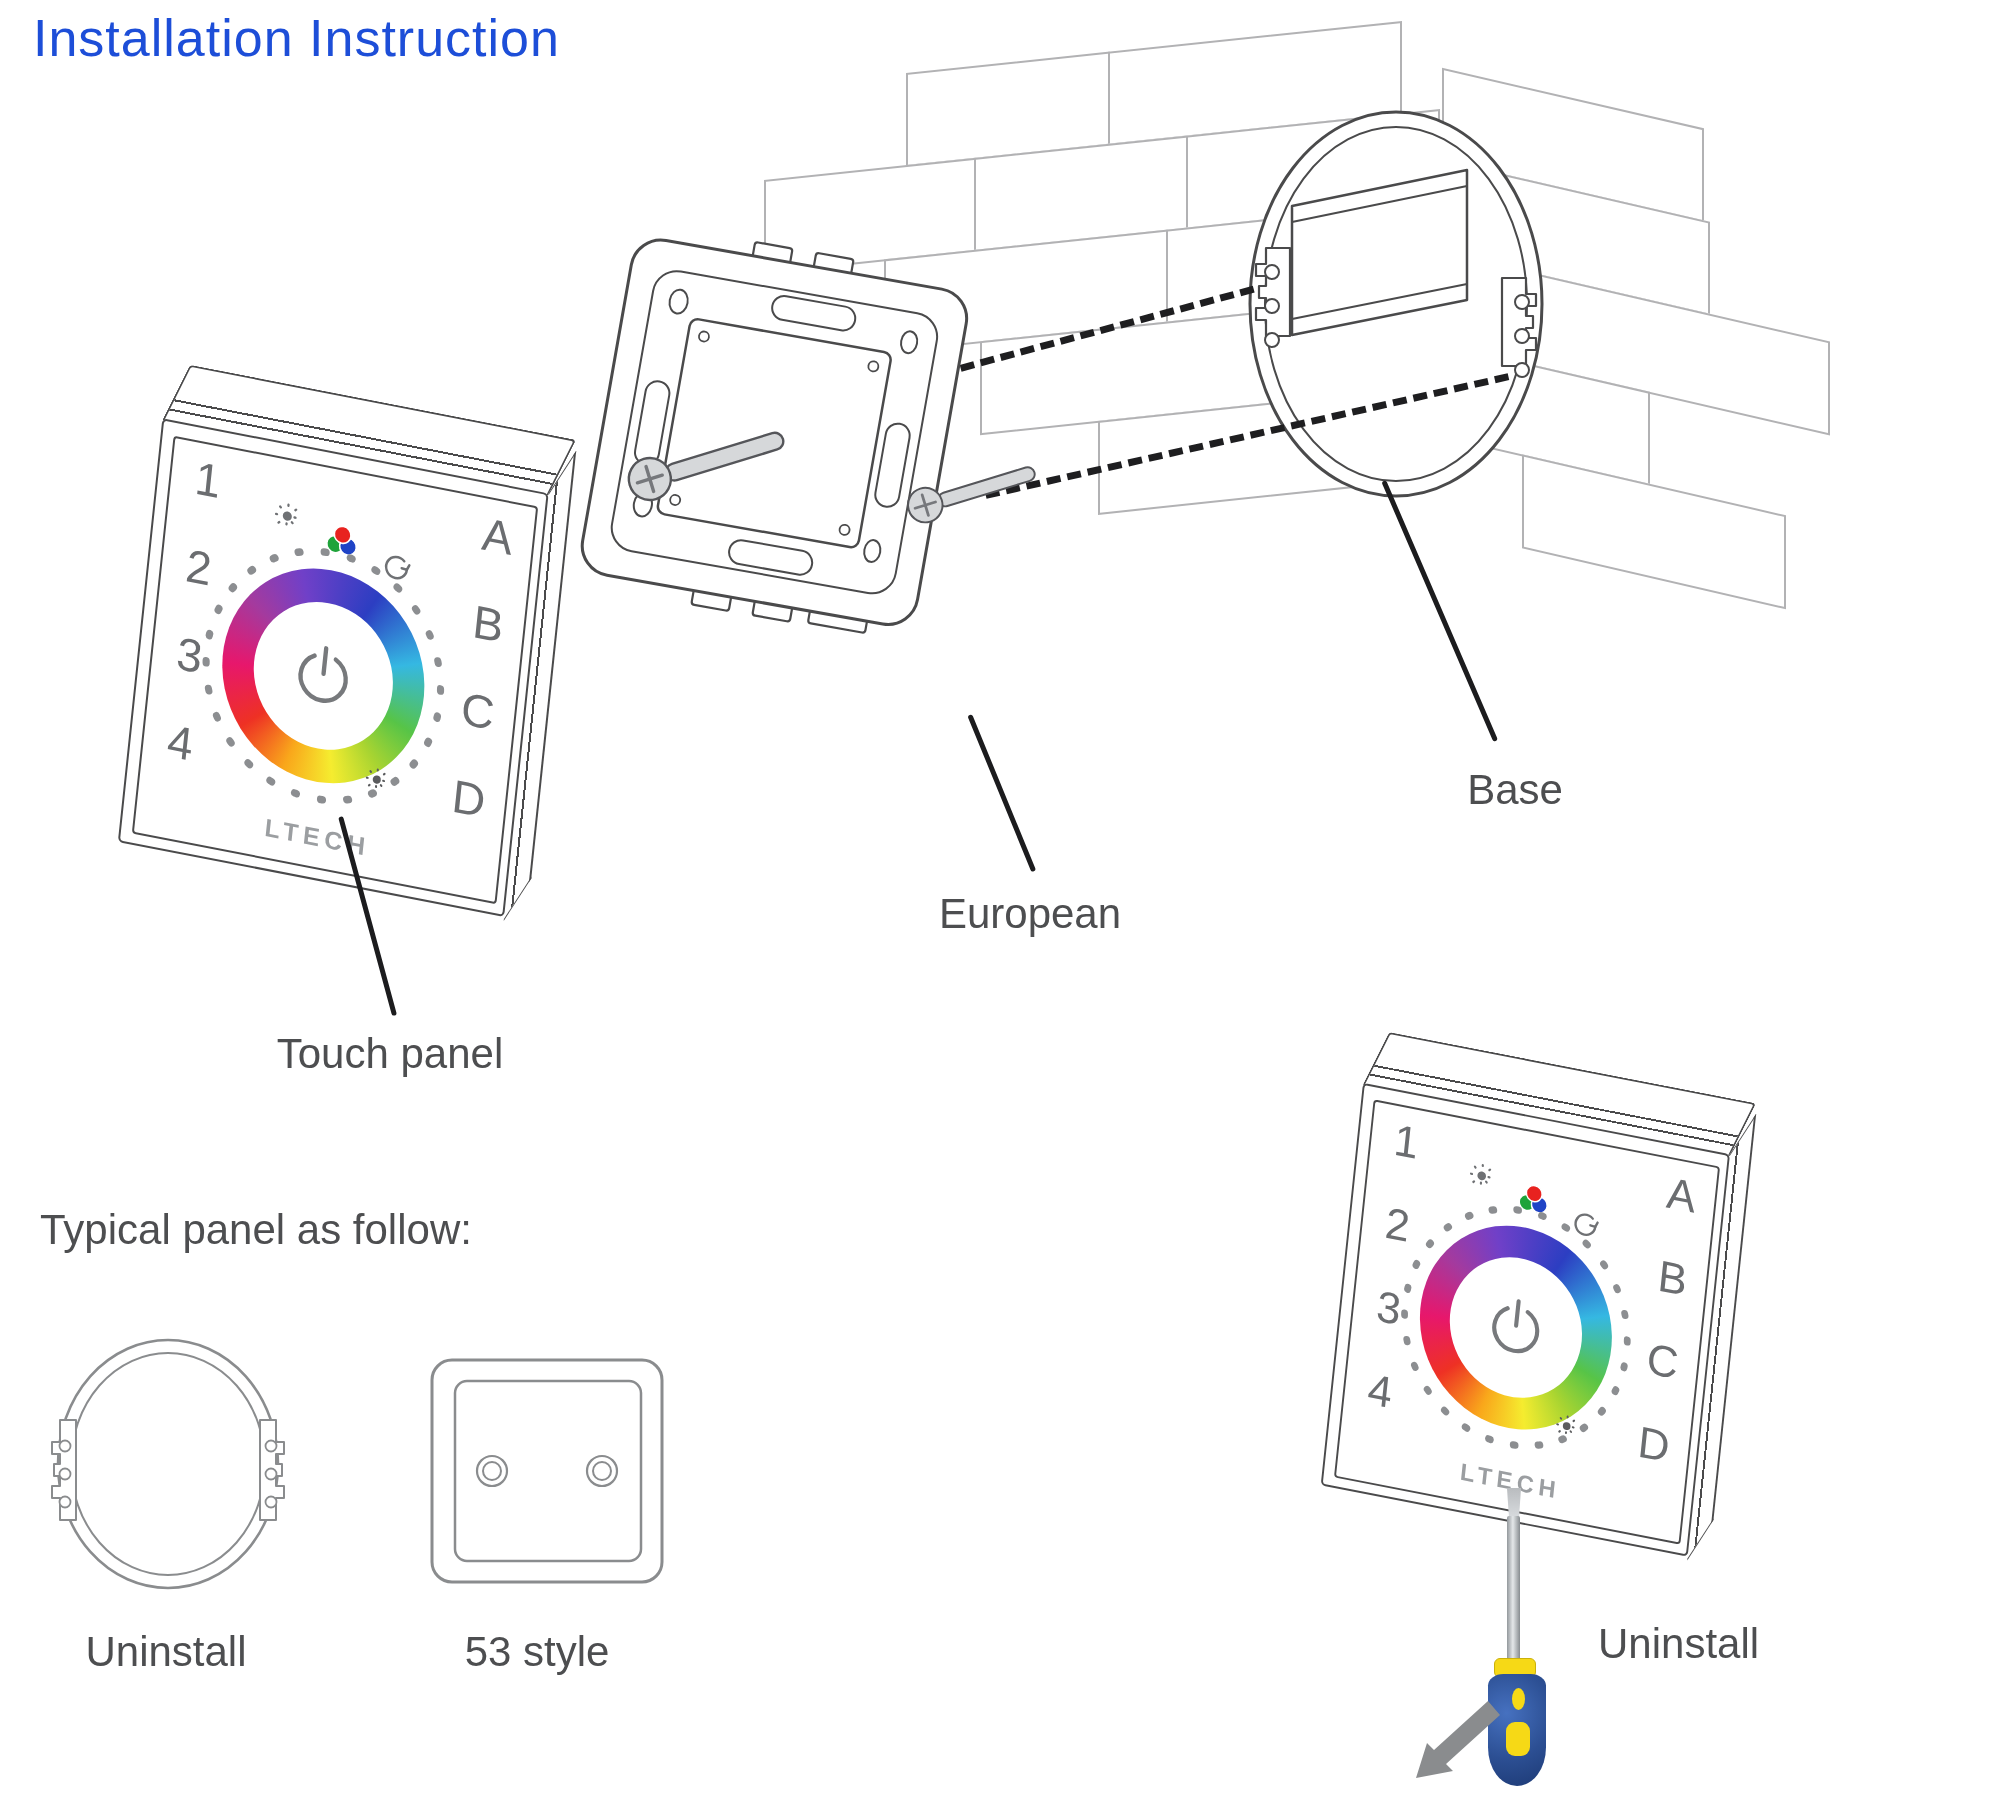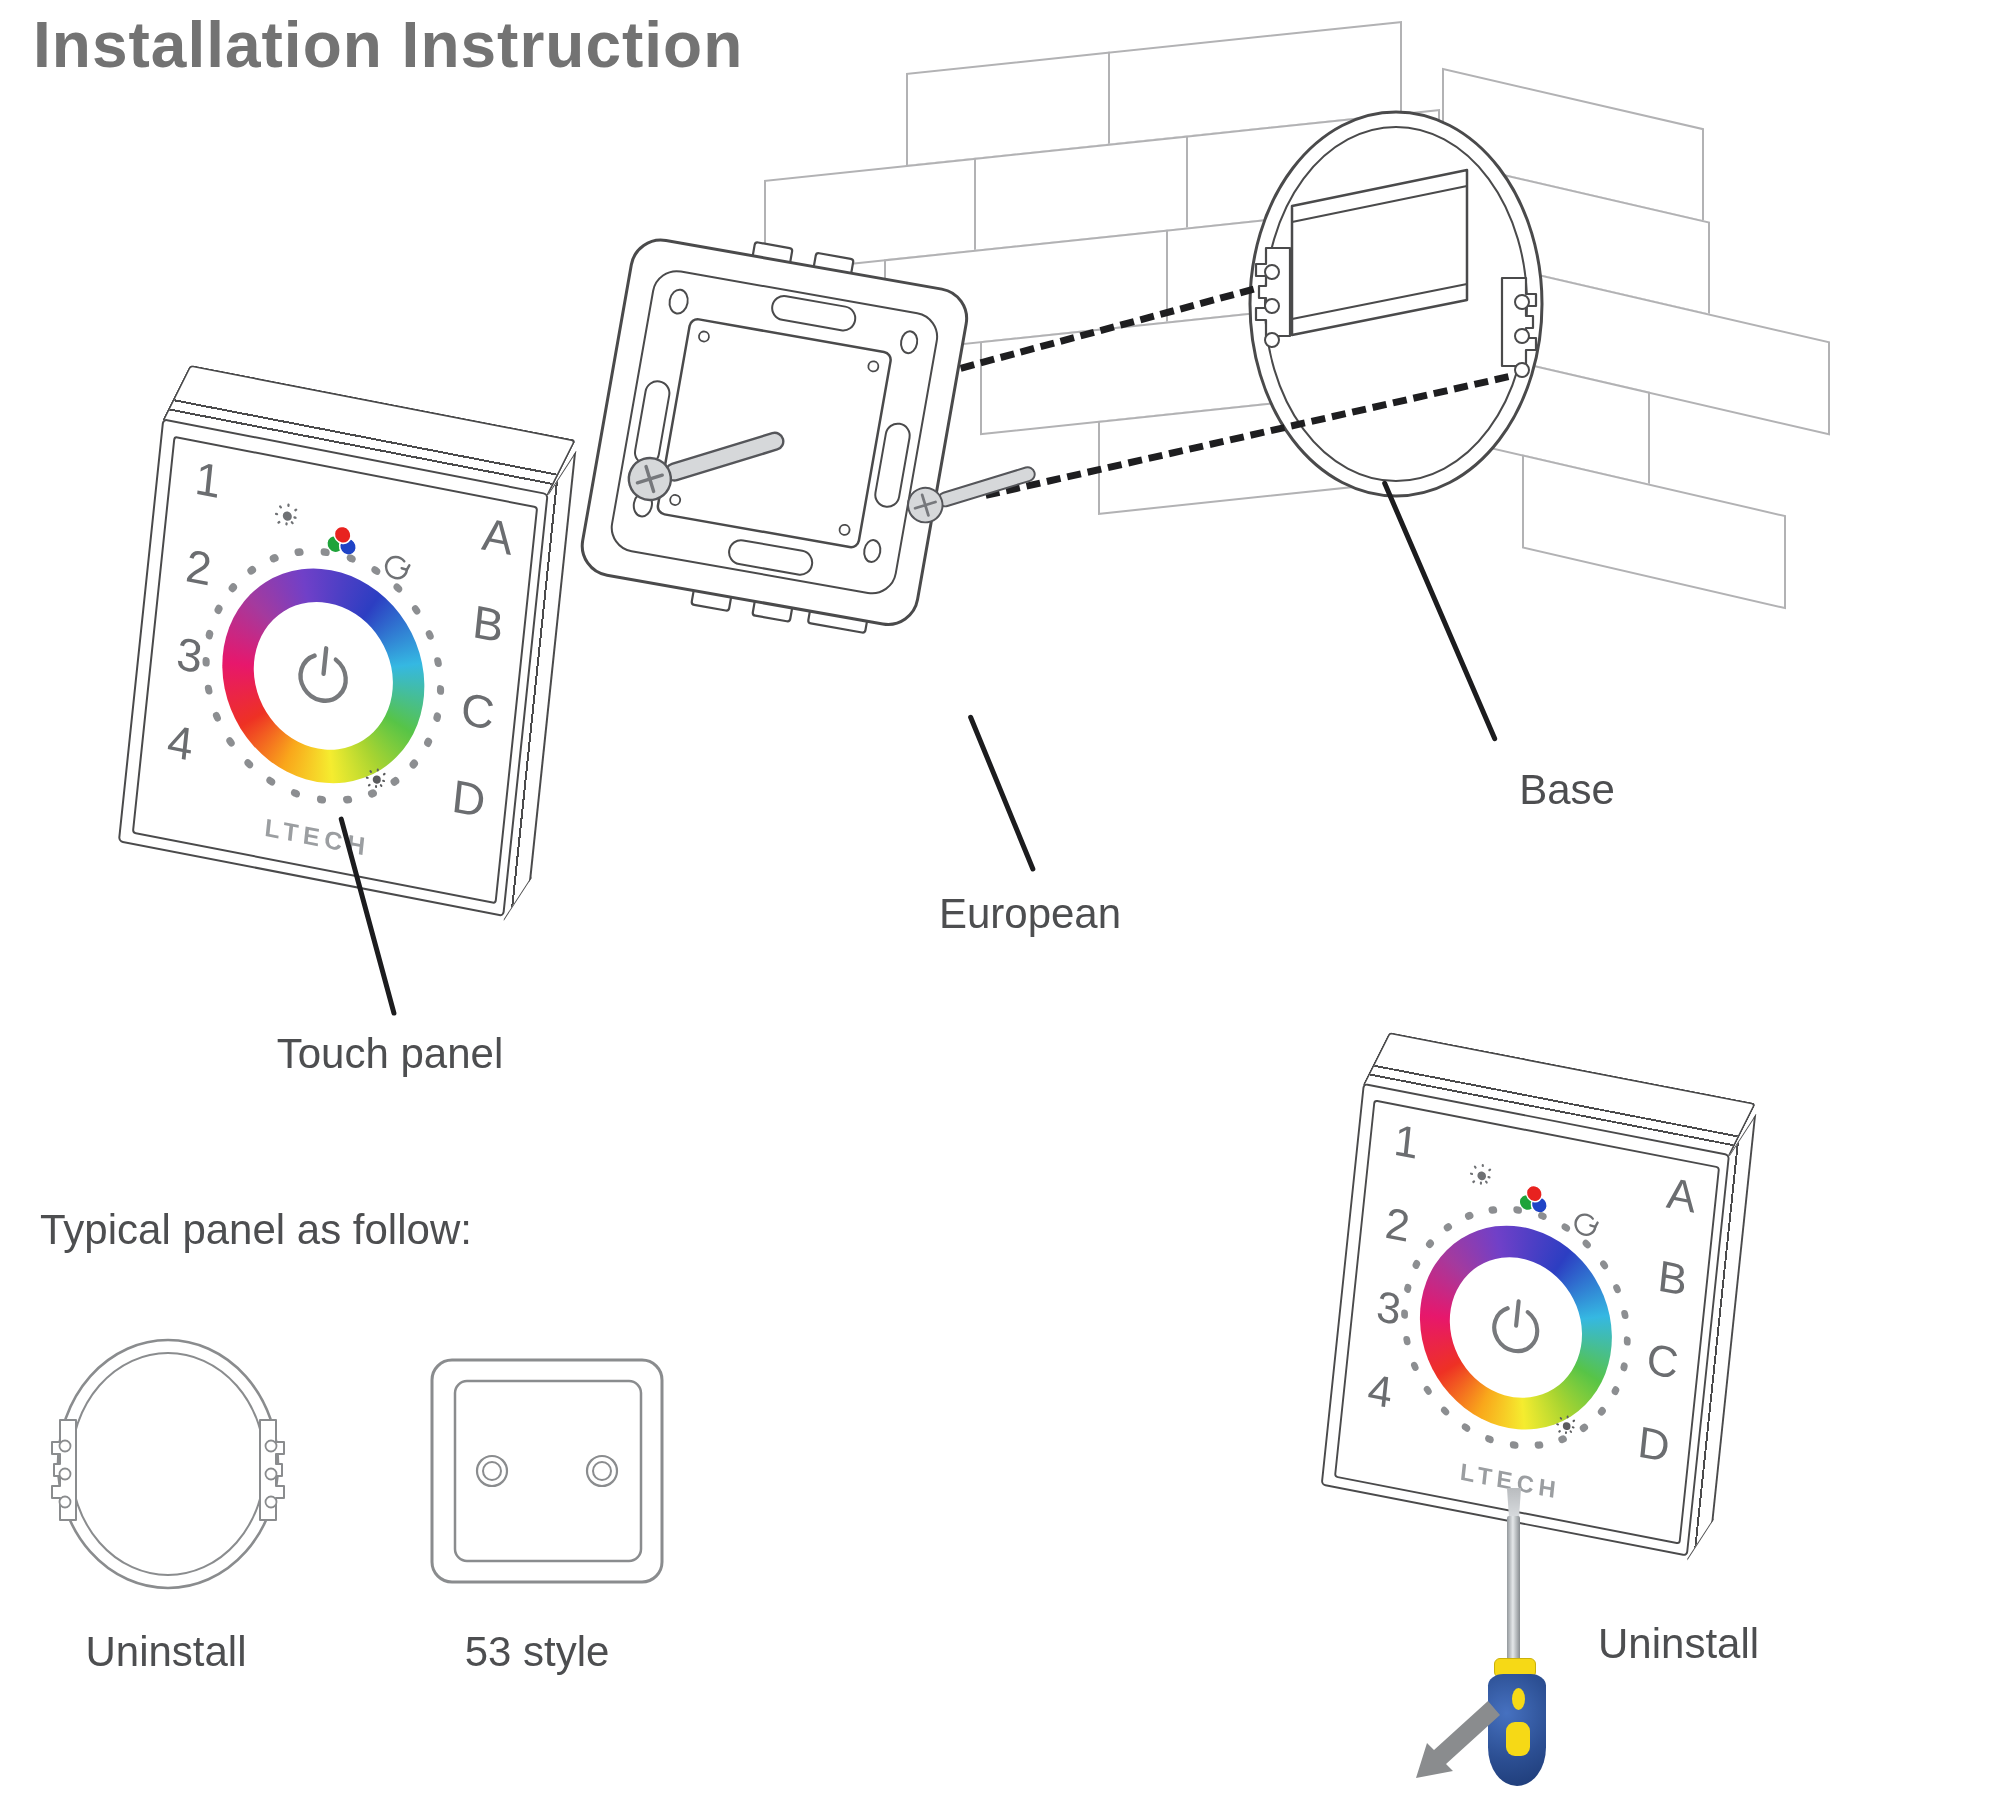--- a/index.html
+++ b/index.html
@@ -9,22 +9,22 @@
   }
   html,body{margin:0;padding:0;background:#fff;}
   body{
     position:relative;width:2000px;height:1810px;overflow:hidden;
     font-family:"Liberation Sans",sans-serif;color:var(--label);
   }
   .abs{position:absolute;}
 
   
   .title{
-    left:33px;top:8px;font-size:64px;font-weight:700;letter-spacing:1px;
-    color:#737373;
+    left:33px;top:8px;font-size:52px;font-weight:400;letter-spacing:1px;
+    color:#1d4ed8;
   }
 
   
   .ann{font-size:42px;color:var(--label);white-space:nowrap;}
   .ann.center{text-align:center;}
 
   
   .leader{height:5px;background:#1c1c1e;border-radius:3px;transform-origin:0 0;z-index:8;}
   .dash{border-top:7px dashed #1e1e20;transform-origin:0 0;z-index:4;height:0;}
 
@@ -275,21 +275,21 @@
     <div class="brand">LTECH</div>
   </div>
 </div>
 
 <div class="abs leader" style="left:343px;top:816px;width:206px;transform:rotate(74.8deg)"></div>
 <div class="abs leader" style="left:972px;top:714px;width:169px;transform:rotate(67.7deg)"></div>
 <div class="abs leader" style="left:1386px;top:480px;width:283px;transform:rotate(66.7deg)"></div>
 
 <div class="abs ann center" style="left:240px;top:1030px;width:300px">Touch panel</div>
 <div class="abs ann center" style="left:880px;top:890px;width:300px">European</div>
-<div class="abs ann center" style="left:1467px;top:766px;width:200px">Base</div>
+<div class="abs ann center" style="left:1415px;top:766px;width:200px">Base</div>
 <div class="abs ann" style="left:40px;top:1206px">Typical panel as follow:</div>
 <div class="abs ann center" style="left:46px;top:1628px;width:240px">Uninstall</div>
 <div class="abs ann center" style="left:437px;top:1628px;width:200px">53 style</div>
 <div class="abs ann" style="left:1598px;top:1620px">Uninstall</div>
 
 <svg class="abs" style="left:48px;top:1334px" width="240" height="270" viewBox="0 0 240 270">
   <g fill="#ffffff" stroke="#8a8c8e" stroke-linejoin="round">
     <ellipse cx="120" cy="130" rx="110" ry="124" stroke-width="2.6"></ellipse>
     <ellipse cx="120" cy="130" rx="97" ry="111" stroke-width="2"></ellipse>
     <path stroke-width="2" d="M28,86 h-16 v22 h-8 v12 h8 v10 h-6 v12 h6 v10 h-8 v12 h8 v22 h16 Z"></path>

